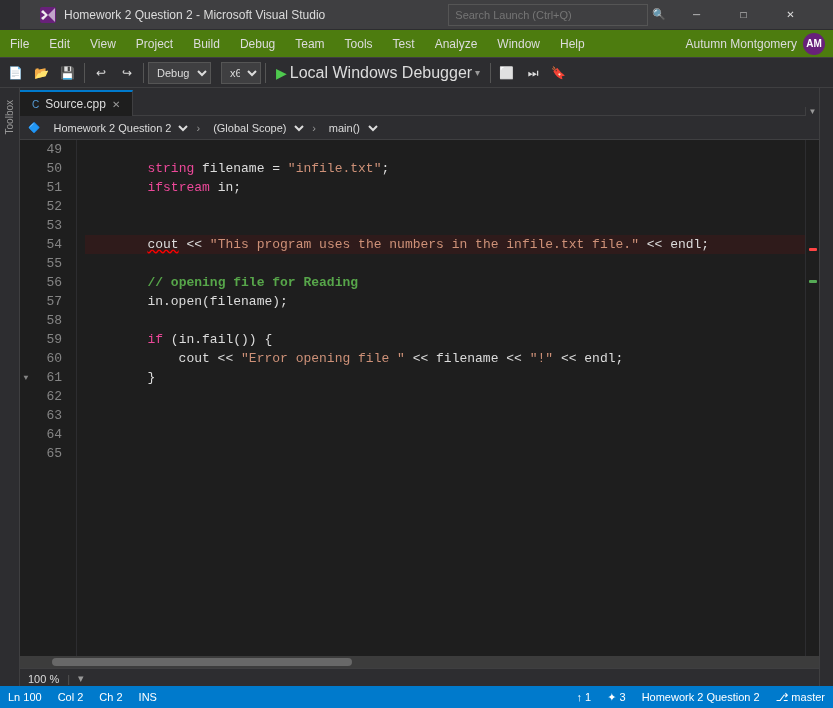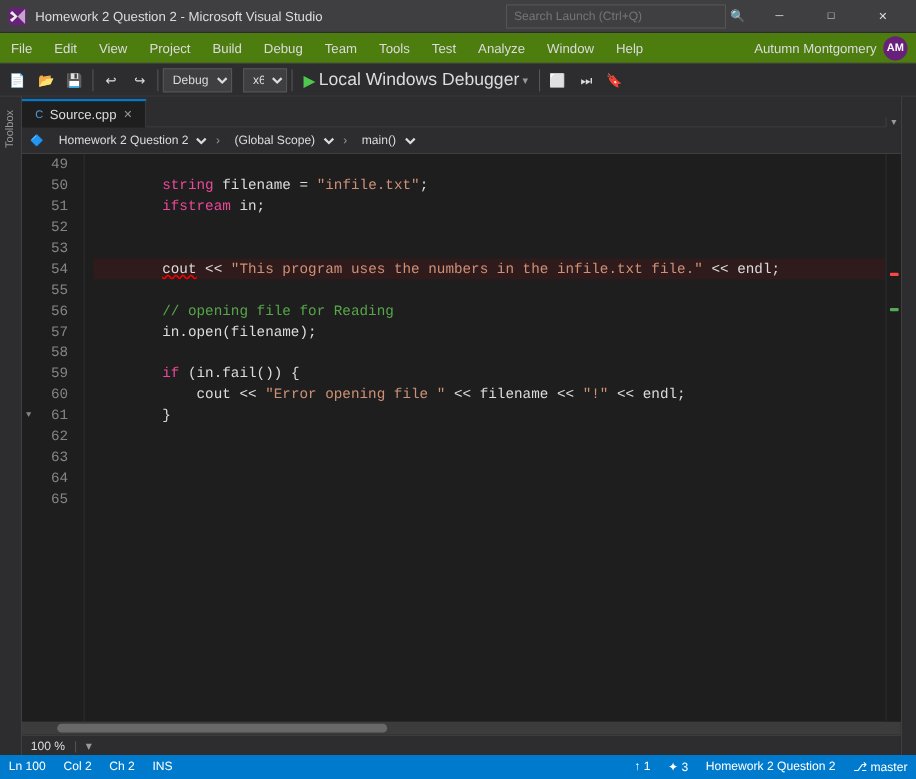--- a/index.html
+++ b/index.html
@@ -4,23 +4,24 @@
   <style>
     * { margin: 0; padding: 0; box-sizing: border-box; }
     body { font-family: 'Segoe UI', sans-serif; font-size: 12px; background: #2d2d30; color: #dcdcdc; width: 833px; height: 708px; overflow: hidden; }
 
     
     .title-bar {
       background: #3f3f41;
       height: 30px;
       display: flex;
       align-items: center;
-      padding: 0 8px;
+      padding: 0 20px;
       gap: 8px;
       border-bottom: 1px solid #2d2d30;
+      margin-left: 20px;
     }
     .title-bar-icon { width: 16px; height: 16px; background: #68217a; border-radius: 2px; display: flex; align-items: center; justify-content: center; font-size: 10px; color: white; flex-shrink: 0; }
     .title-bar-text { font-size: 12px; color: #dcdcdc; flex: 1; }
     .title-bar-controls { display: flex; gap: 2px; }
     .title-btn { width: 45px; height: 30px; display: flex; align-items: center; justify-content: center; cursor: pointer; font-size: 10px; }
 
     
     .search-bar { display: flex; align-items: center; gap: 4px; }
     .search-input {
       background: #3f3f41;
@@ -191,21 +192,21 @@
       padding: 0 0 0 8px;
       overflow: auto;
       line-height: 19px;
     }
     .code-line { height: 19px; white-space: pre; color: #dcdcdc; position: relative; }
     .code-line.error-line { background: rgba(255,0,0,0.08); }
 
     
     .kw { color: #ec4899; }
     .str { color: #ce9178; }
-    .cmt { color: #57a64a; }
+    .cmt { color: #57a64a; font-weight: bold; }
 
     
     .squiggle { text-decoration: underline wavy red; }
 
     
     .margin-indicators {
       width: 12px;
       background: #1e1e1e;
     }
     .margin-line { height: 19px; display: flex; align-items: center; justify-content: center; }

